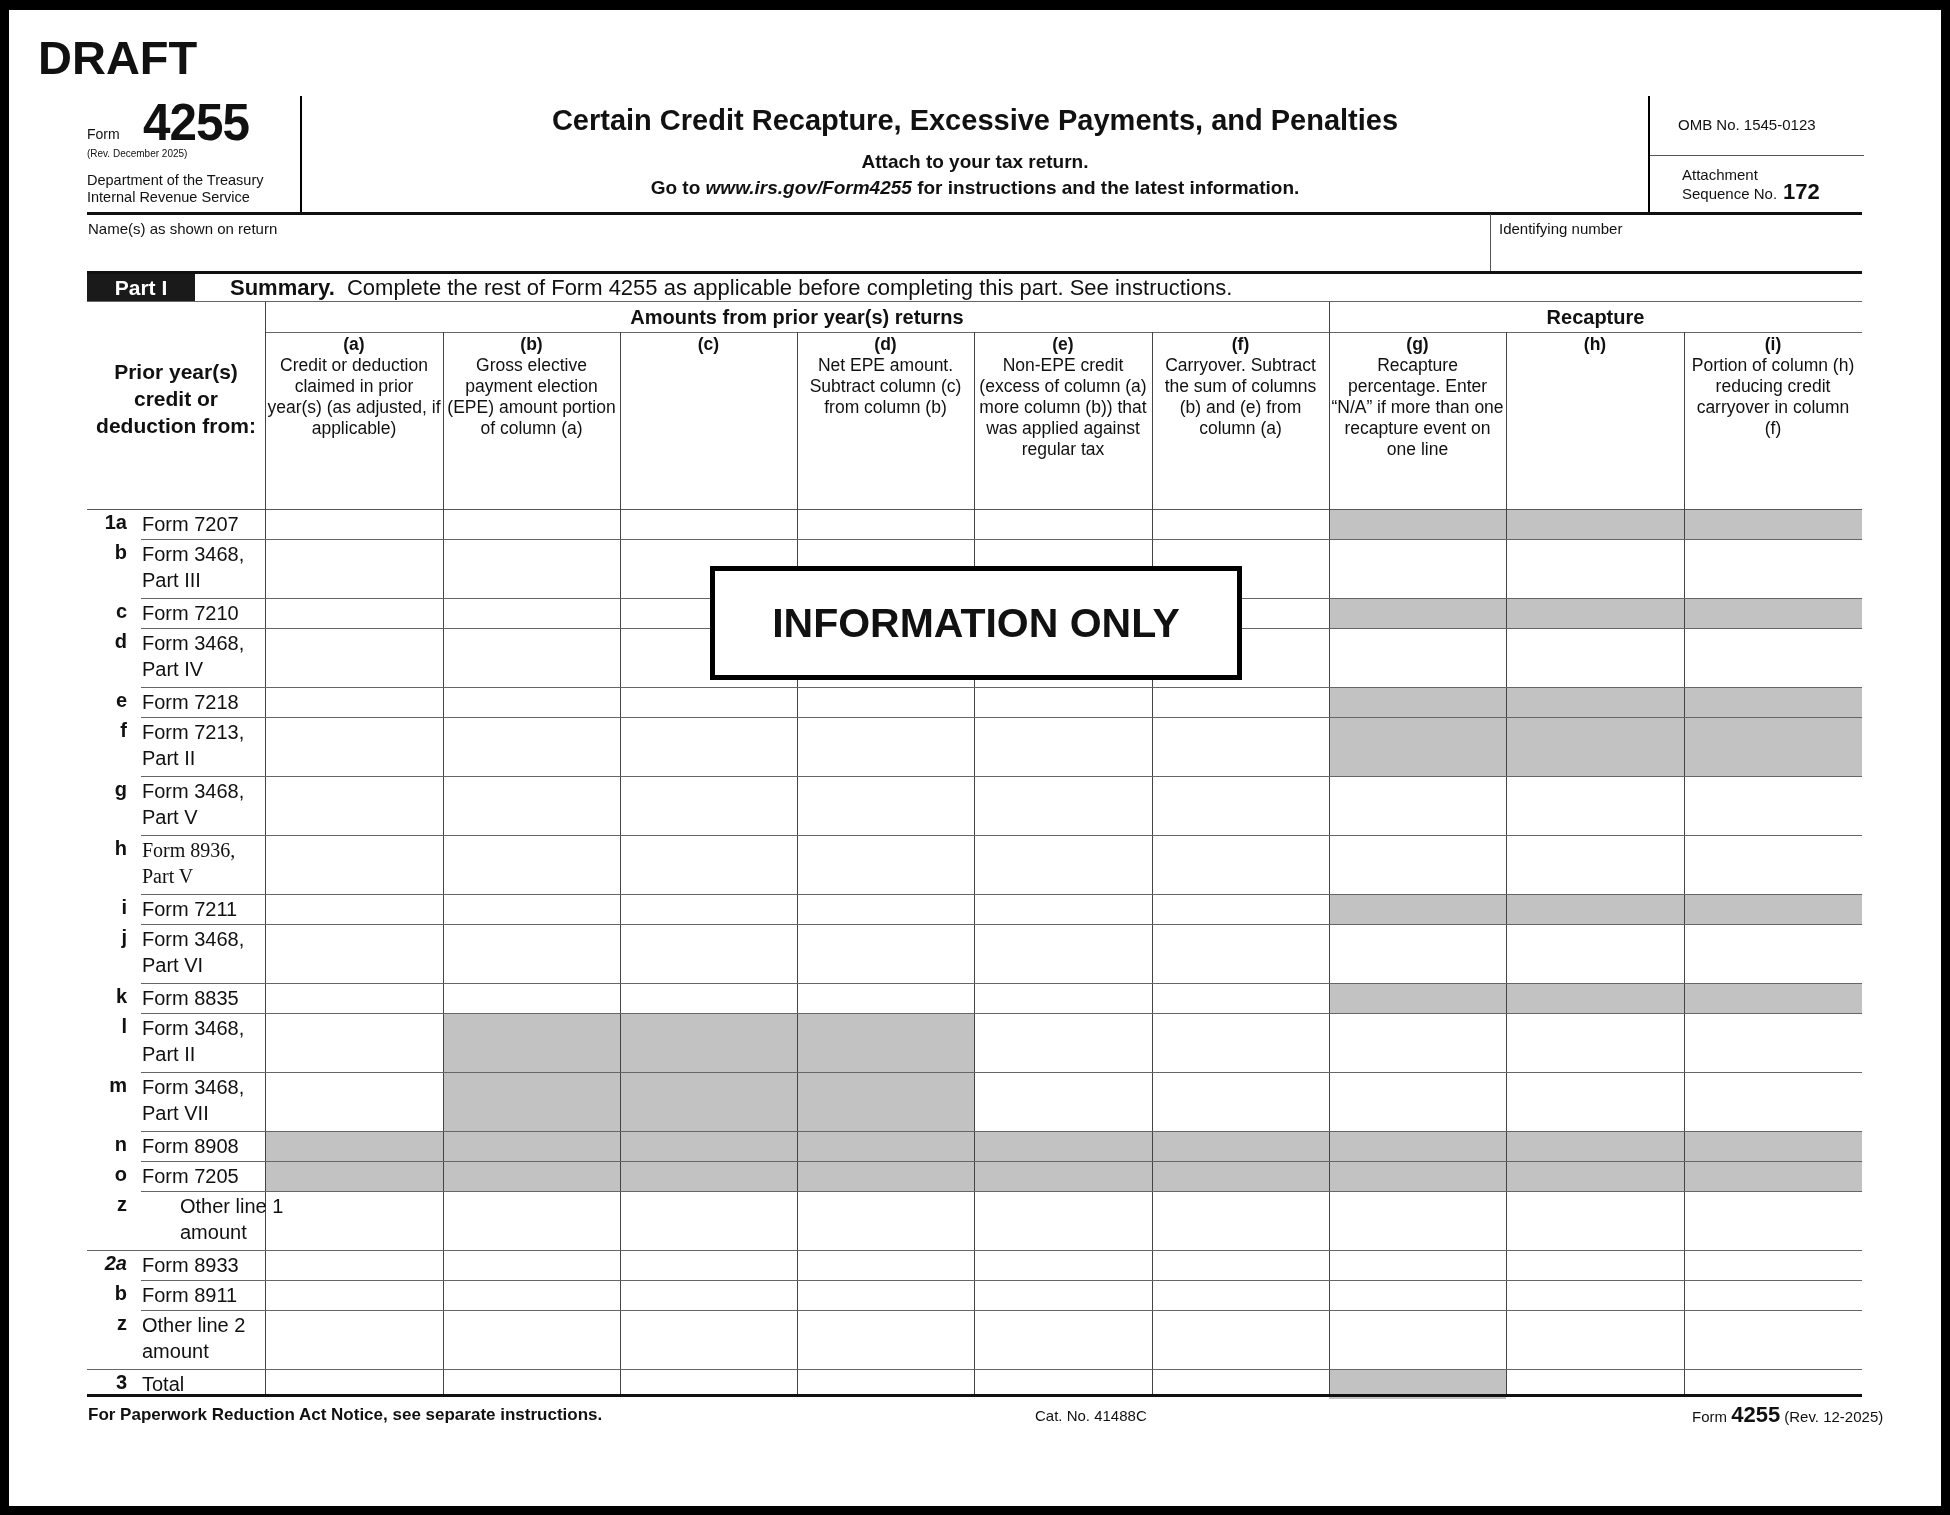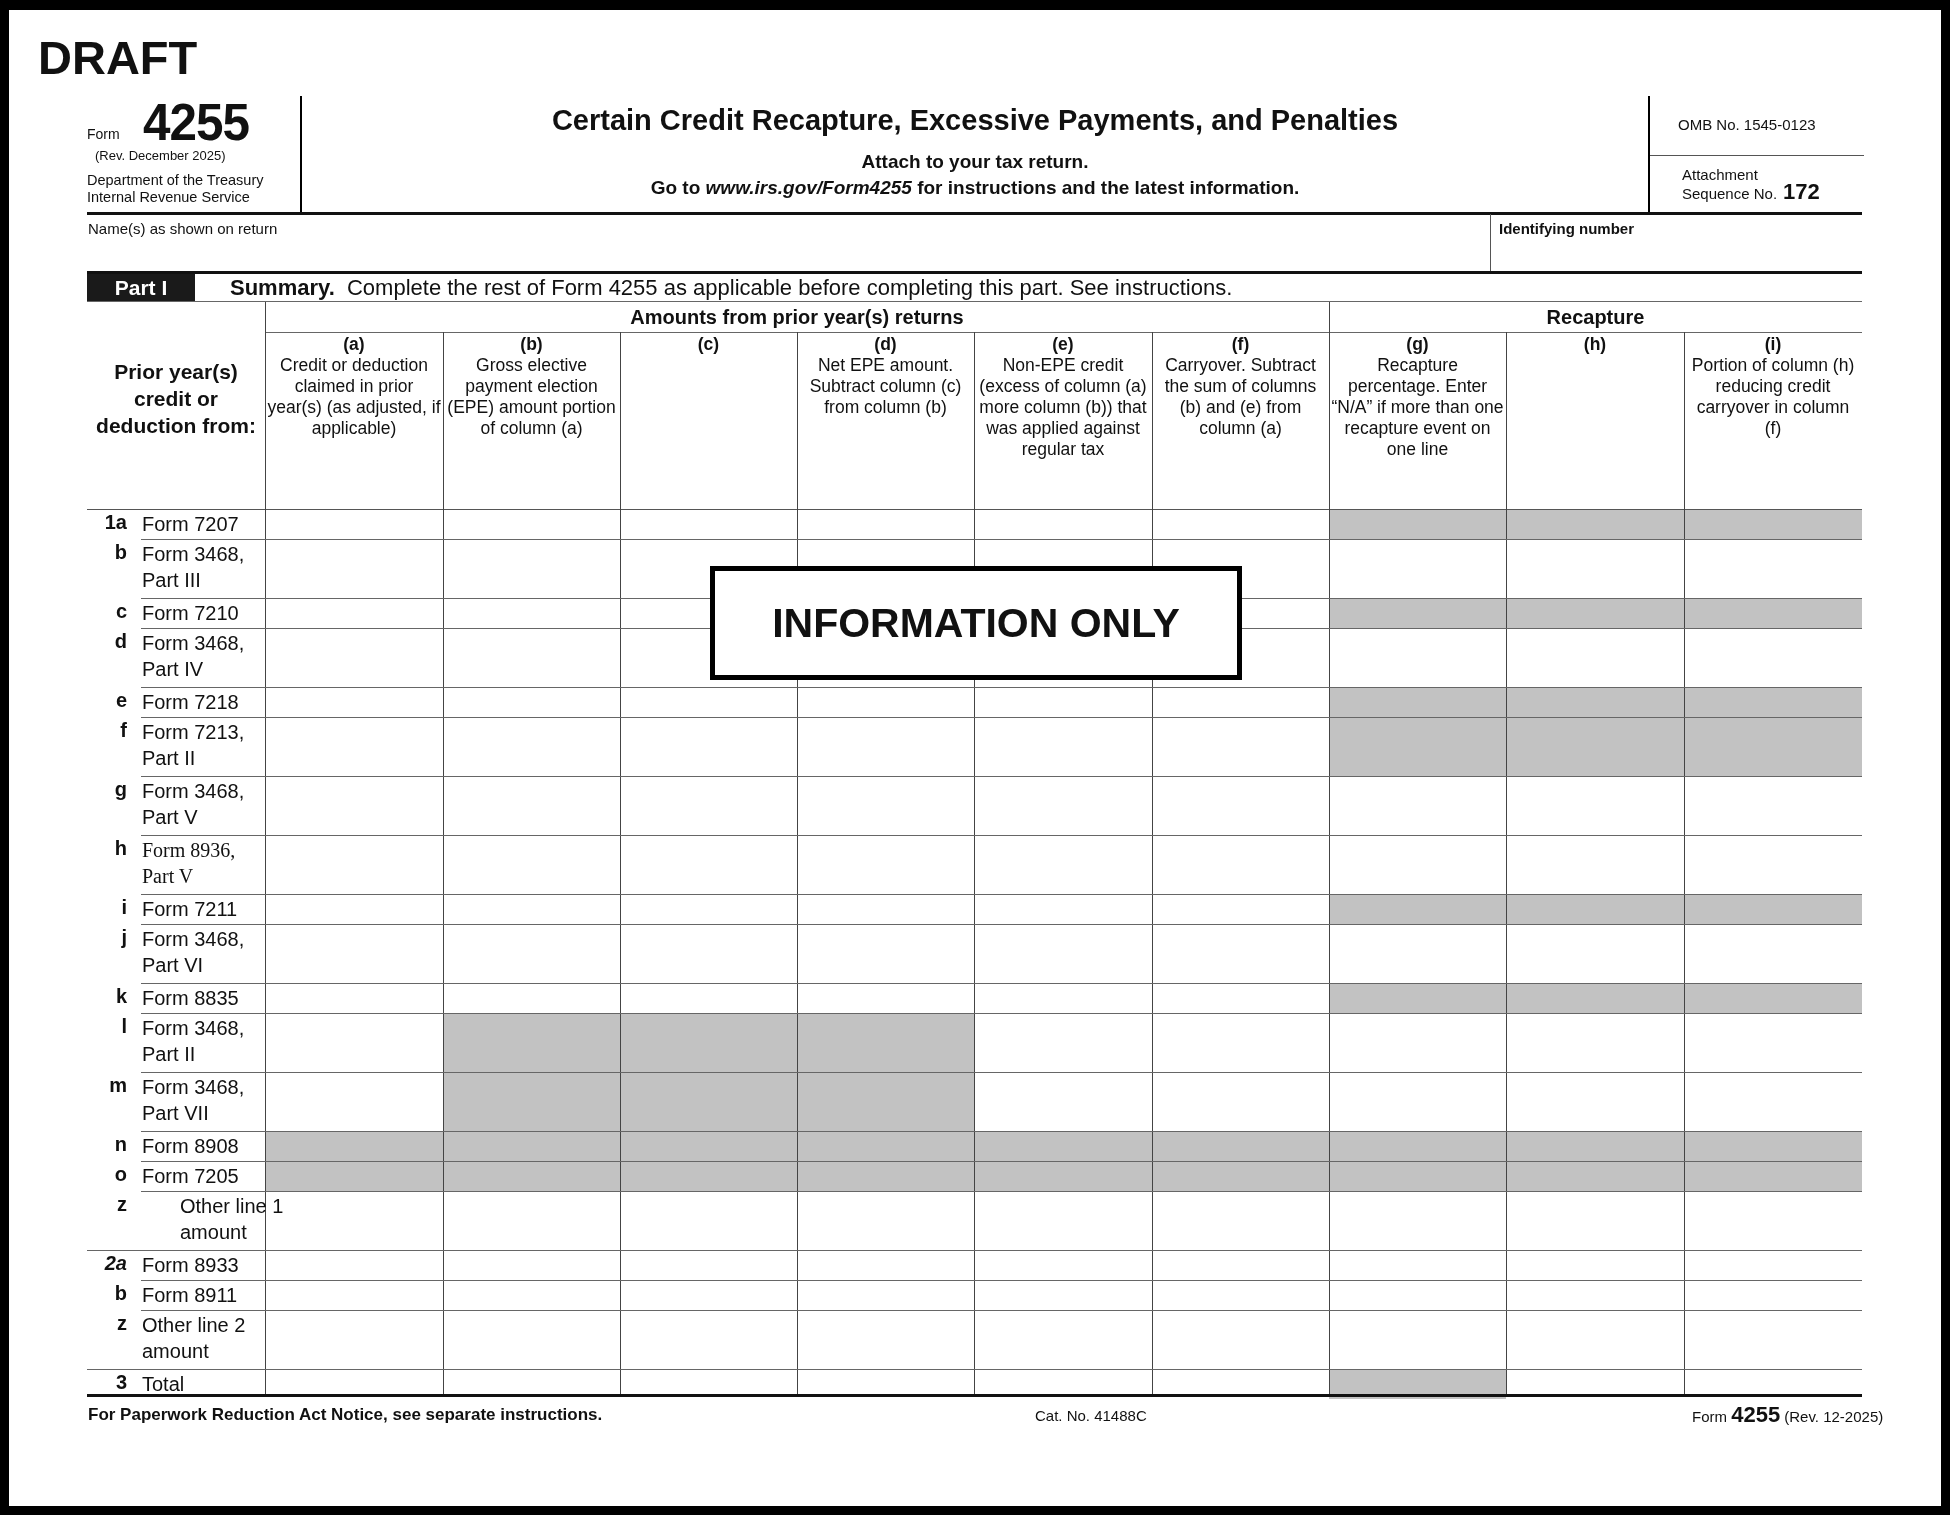--- a/index.html
+++ b/index.html
@@ -6,38 +6,38 @@
   html, body { width: 1950px; height: 1515px; background: #fff; overflow: hidden; }
   body { font-family: "Liberation Sans", sans-serif; color: #111; position: relative; }
   .frame { position: absolute; left: 0; top: 0; width: 1950px; height: 1515px; border: 9px solid #000; border-top-width: 10px; }
   .abs { position: absolute; }
   #draft { left: 38px; top: 30px; font-size: 47px; font-weight: bold; letter-spacing: 0px; }
 
   
   .hdr-left { left: 87px; top: 96px; width: 215px; height: 118px; border-right: 2px solid #000; }
   .form-word { position: absolute; left: 0; top: 30px; font-size: 14px; }
   .form-num { position: absolute; left: 56px; top: -4px; font-size: 52px; font-weight: bold; letter-spacing: -1px; transform: scaleX(0.95); transform-origin: left; }
-  .rev { position: absolute; left: 8px; top: 52px; font-size: 13px; }
+  .rev { position: absolute; left: 0; top: 52px; font-size: 10px; }
   .dept { position: absolute; left: 0; top: 76px; font-size: 14.5px; line-height: 17px; }
   .hdr-title { left: 302px; top: 96px; width: 1346px; height: 118px; text-align: center; }
   .title { font-size: 29px; font-weight: bold; margin-top: 8px; }
   .sub1 { font-size: 19px; font-weight: bold; margin-top: 14px; }
   .sub2 { font-size: 19px; font-weight: bold; margin-top: 4px; }
   .sub2 i { font-style: italic; }
   .hdr-right { left: 1648px; top: 96px; width: 214px; height: 118px; border-left: 2px solid #000; }
   .omb { position: absolute; left: 28px; top: 20px; font-size: 15px; }
   .omb-div { position: absolute; left: 0; top: 59px; width: 214px; border-top: 1.5px solid #555; }
   .attach { position: absolute; left: 32px; top: 70px; font-size: 15px; line-height: 17px; }
   .seq-num { font-size: 22px; font-weight: bold; margin-left: 6px; }
   .hline-thick { left: 87px; top: 212px; width: 1775px; border-top: 3px solid #111; }
 
   
   .name-label { left: 88px; top: 220px; font-size: 15px; }
   .id-div { left: 1490px; top: 214px; height: 58px; border-left: 1px solid #555; }
-  .id-label { left: 1499px; top: 220px; font-size: 15px; font-weight: bold; }
+  .id-label { left: 1499px; top: 220px; font-size: 15px; font-weight: normal; }
   .hline-part { left: 87px; top: 271px; width: 1775px; border-top: 3px solid #111; }
 
   
   .part-tab { left: 87px; top: 274px; width: 108px; height: 28px; background: #1a1a1a; color: #fff; font-weight: bold; font-size: 21px; text-align: center; line-height: 28px; }
   .part-text { left: 230px; top: 274px; height: 28px; line-height: 28px; font-size: 22px; }
   .part-text b { font-weight: bold; }
   .hline-part-bot { left: 87px; top: 301px; width: 1775px; border-top: 1.5px solid #666; }
 
   
   .vl { position: absolute; border-left: 1.5px solid #444; }

